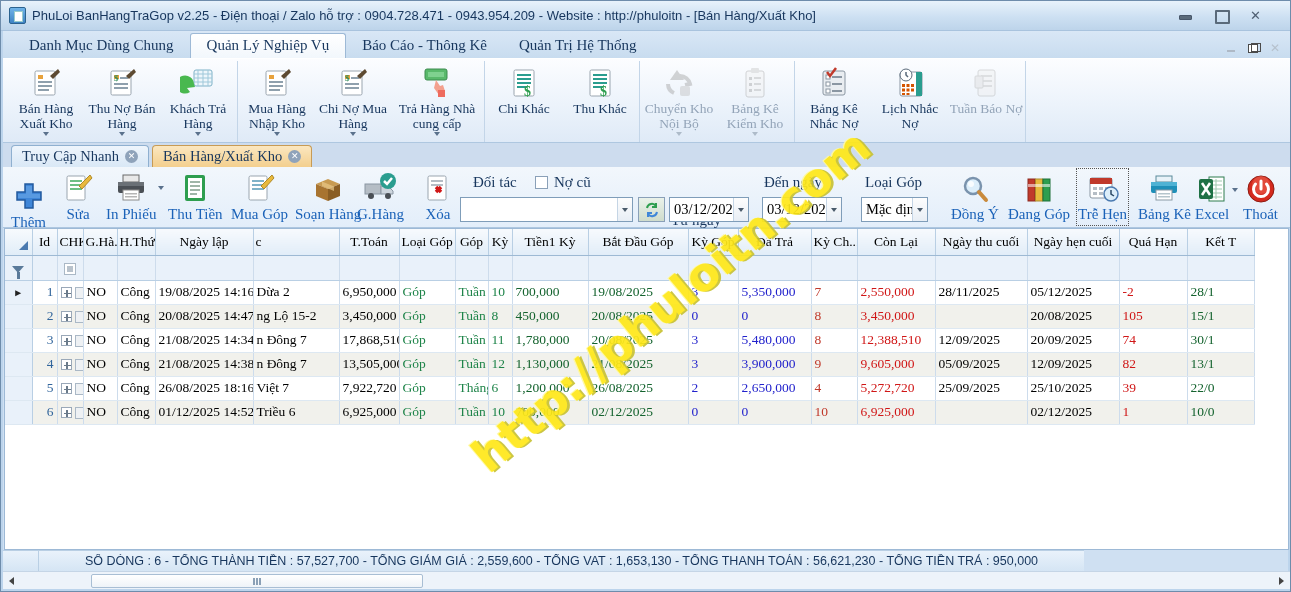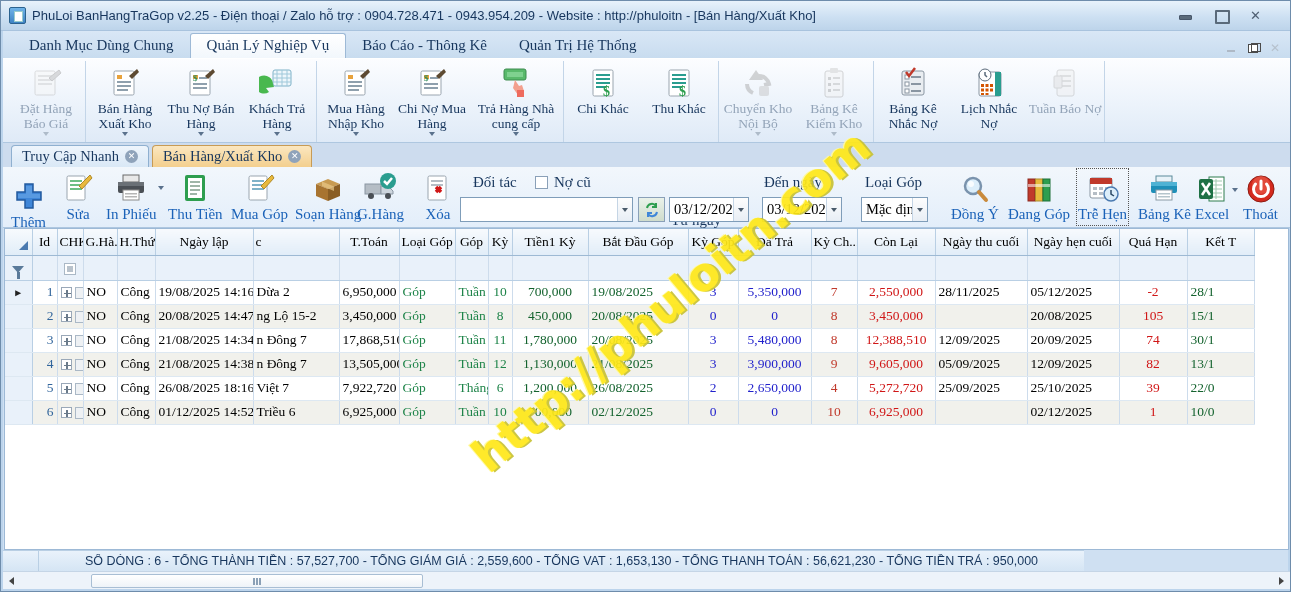--- a/index.html
+++ b/index.html
@@ -73,21 +73,21 @@
   .gridwrap{position:absolute;left:3px;top:227px;width:1285px;height:322px;background:#ffffff;border:1px solid #9db9d6;overflow:hidden;}
   table.grid{border-collapse:collapse;table-layout:fixed;width:1250px;}
   .grid th{background:linear-gradient(#f7fafd,#e1edf8);border-right:1px solid #b9cfe4;border-bottom:1px solid #9db9d4;
     font-weight:normal;font-size:13.5px;color:#000;height:26px;padding:0 2px;white-space:nowrap;overflow:hidden;}
   .grid td{border-right:1px solid #cddcec;border-bottom:1px solid #dde8f2;font-size:13.5px;height:24px;
     padding:0 3px;white-space:nowrap;overflow:hidden;}
   .grid tr.filter-row td{background:#e9f1fa;border-bottom:1px solid #b9cfe4;height:25px;}
   .grid tr.datarow:nth-child(odd) td{background:#ffffff;}
   .grid tr.datarow:nth-child(even) td{background:#f1f1ec;}
   td.ind{background:#e9f1fa !important;border-right:1px solid #b9cfe4;text-align:center;color:#222;font-size:10px;}
-  .num{text-align:center;}
+  .num{text-align:left;}
   .c-id{color:#31659c;text-align:right;}
   .c-green{color:#1e8449;}
   .c-dgreen{color:#14632e;}
   .c-blue{color:#2222cc;}
   .c-red{color:#d01616;}
   .c-maroon{color:#c0392b;}
   .expander{display:inline-block;width:11px;height:11px;border:1px solid #9aa8b8;background:#fff;position:relative;vertical-align:middle;margin-right:3px;}
   .expander::before{content:"";position:absolute;left:2px;top:4.5px;width:7px;height:1.5px;background:#6a7a8a;}
   .expander::after{content:"";position:absolute;left:4.5px;top:2px;width:1.5px;height:7px;background:#6a7a8a;}
   .gchk{display:inline-block;width:12px;height:12px;border:1px solid #aab8c6;background:#eef1f4;vertical-align:middle;}
@@ -137,35 +137,20 @@
   <div class="menu-tab">Báo Cáo - Thông Kê</div>
   <div class="menu-tab">Quản Trị Hệ Thống</div>
   <div class="mdi-controls">
     <div class="mdi mdi-min"></div>
     <div class="mdi mdi-restore"></div>
     <div class="mdi mdi-close">✕</div>
   </div>
 </div>
 
 <div class="ribbon">
-  <div class="rgroup">
-    <div class="rbtn disabled">
-      <span class="ric">
-        <svg width="34" height="34" viewBox="0 0 34 34">
-            <rect x="6" y="5" width="20" height="24" rx="1.5" fill="#f6f6f6" stroke="#b5b5b5"></rect>
-            <rect x="9" y="9" width="14" height="2" fill="#c9c9c9"></rect>
-            <rect x="9" y="13" width="14" height="2" fill="#c9c9c9"></rect>
-            <rect x="9" y="17" width="14" height="2" fill="#c9c9c9"></rect>
-            <path d="M20 12 L30 4 L32 7 L23 15 Z" fill="#c9b08a" stroke="#a5916d"></path>
-          </svg>
-      </span>
-      <span class="rlbl">Đặt Hàng Báo Giá</span>
-      <span class="caret"></span>
-    </div>
-  </div>
   <div class="rgroup">
     <div class="rbtn">
       <span class="ric">
         <svg width="34" height="34" viewBox="0 0 34 34">
             <rect x="6" y="5" width="20" height="24" rx="1.5" fill="#fff" stroke="#9aa5af"></rect>
             <rect x="9" y="9" width="5" height="4" fill="#e8a23c"></rect>
             <rect x="9" y="15" width="14" height="2" fill="#8fa0ad"></rect>
             <rect x="9" y="19" width="14" height="2" fill="#8fa0ad"></rect>
             <rect x="9" y="23" width="11" height="2" fill="#8fa0ad"></rect>
             <path d="M21 10 L29 3 L31 6 L24 13 Z" fill="#5d4a32"></path>

